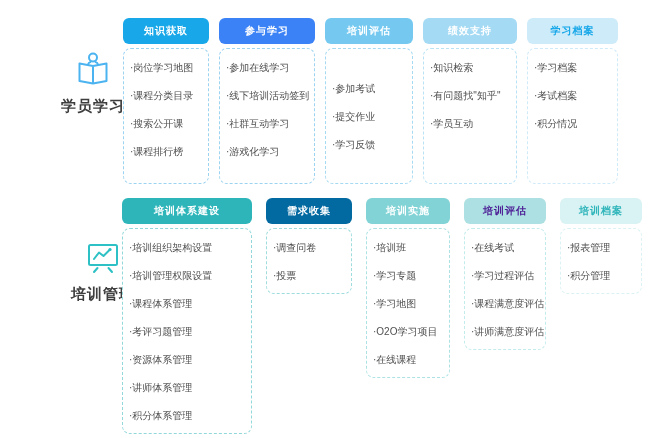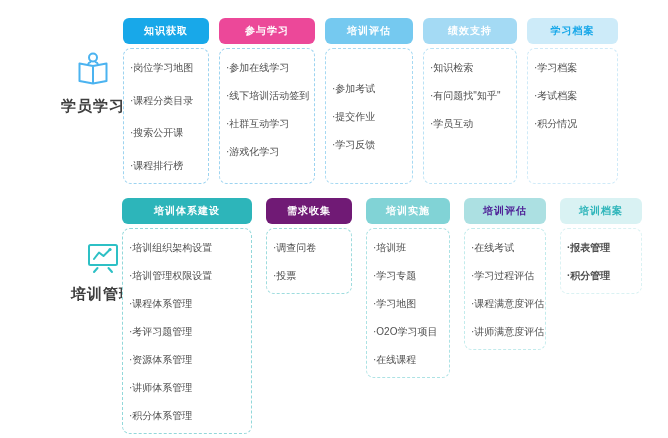--- a/index.html
+++ b/index.html
@@ -70,29 +70,29 @@
         <line x1="14.5" y1="30" x2="11" y2="34" stroke="currentColor"></line>
         <line x1="25.5" y1="30" x2="29" y2="34" stroke="currentColor"></line>
       </svg>
     </span>
     <div class="row-label-text">培训管理</div>
   </div>
 
   <div class="cards" id="row-0">
       <div class="card">
         <div class="card-header" style="background: rgb(24, 168, 233); color: rgb(255, 255, 255);">知识获取</div>
-        <div class="card-body" style="border-color: rgb(156, 211, 240); justify-content: space-between;">
+        <div class="card-body" style="border-color: rgb(156, 211, 240);">
           <div class="card-item">·岗位学习地图</div>
           <div class="card-item">·课程分类目录</div>
           <div class="card-item">·搜索公开课</div>
           <div class="card-item">·课程排行榜</div>
         </div>
       </div>
       <div class="card">
-        <div class="card-header" style="background: #ec4899; color: rgb(255, 255, 255);">参与学习</div>
+        <div class="card-header" style="background: #3b82f6; color: rgb(255, 255, 255);">参与学习</div>
         <div class="card-body" style="border-color: rgb(156, 211, 240);">
           <div class="card-item">·参加在线学习</div>
           <div class="card-item">·线下培训活动签到</div>
           <div class="card-item">·社群互动学习</div>
           <div class="card-item">·游戏化学习</div>
         </div>
       </div>
       <div class="card">
         <div class="card-header" style="background: rgb(117, 201, 240); color: rgb(255, 255, 255);">培训评估</div>
         <div class="card-body" style="border-color: rgb(166, 217, 242); justify-content: center;">
@@ -125,21 +125,21 @@
           <div class="card-item">·培训组织架构设置</div>
           <div class="card-item">·培训管理权限设置</div>
           <div class="card-item">·课程体系管理</div>
           <div class="card-item">·考评习题管理</div>
           <div class="card-item">·资源体系管理</div>
           <div class="card-item">·讲师体系管理</div>
           <div class="card-item">·积分体系管理</div>
         </div>
       </div>
       <div class="card">
-        <div class="card-header" style="background: #701a75; color: rgb(255, 255, 255);">需求收集</div>
+        <div class="card-header" style="background: #0369a1; color: rgb(255, 255, 255);">需求收集</div>
         <div class="card-body" style="border-color: rgb(158, 220, 222);">
           <div class="card-item">·调查问卷</div>
           <div class="card-item">·投票</div>
         </div>
       </div>
       <div class="card">
         <div class="card-header" style="background: rgb(129, 211, 214); color: rgb(255, 255, 255);">培训实施</div>
         <div class="card-body" style="border-color: rgb(172, 226, 228);">
           <div class="card-item">·培训班</div>
           <div class="card-item">·学习专题</div>
@@ -152,20 +152,20 @@
         <div class="card-header" style="background: rgb(172, 224, 226); color: #4c1d95;">培训评估</div>
         <div class="card-body" style="border-color: rgb(194, 235, 236);">
           <div class="card-item">·在线考试</div>
           <div class="card-item">·学习过程评估</div>
           <div class="card-item">·课程满意度评估</div>
           <div class="card-item">·讲师满意度评估</div>
         </div>
       </div>
       <div class="card">
         <div class="card-header" style="background: rgb(217, 242, 243); color: rgb(45, 181, 186);">培训档案</div>
-        <div class="card-body" style="border-color: rgb(218, 242, 243); font-weight: bold;">
+        <div class="card-body" style="border-color: rgb(218, 242, 243);">
           <div class="card-item">·报表管理</div>
           <div class="card-item">·积分管理</div>
         </div>
       </div>
     </div>
 
 </div>
 
 </body></html>

